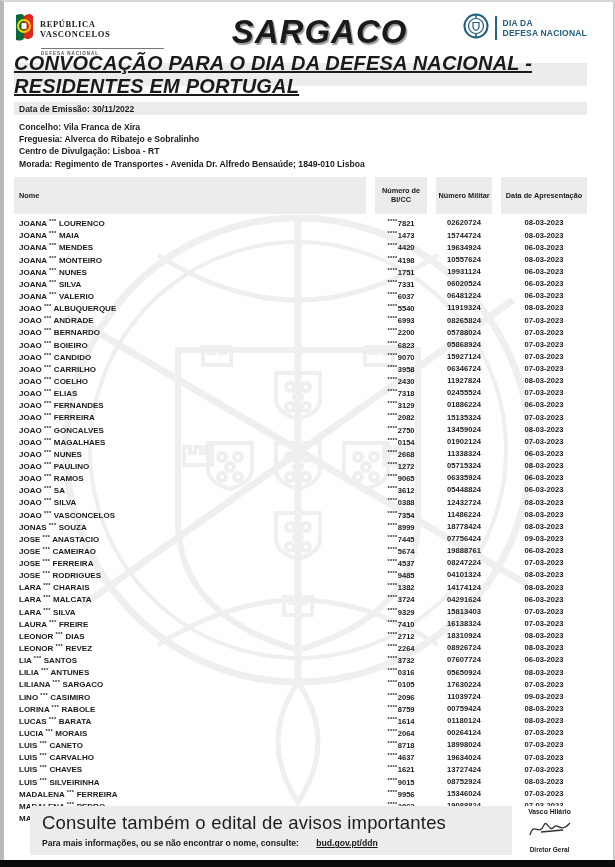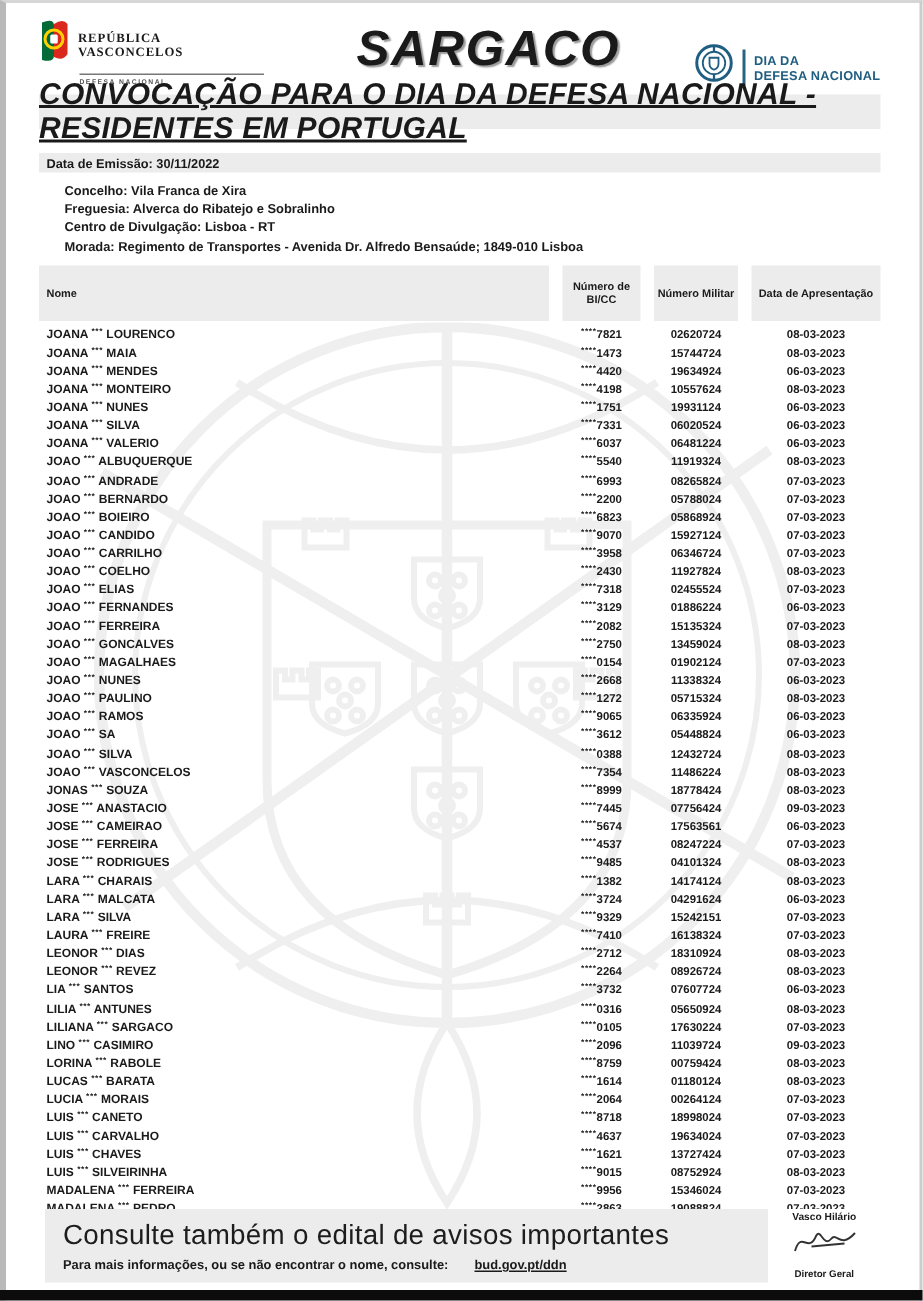--- a/index.html
+++ b/index.html
@@ -4,40 +4,40 @@
 <style>
   html,body{margin:0;padding:0;}
   body{
     width:615px;height:867px;position:relative;overflow:hidden;
     background:#ffffff;color:#1a1a1a;
     font-family:"Liberation Sans", sans-serif;
   }
   .page-frame{position:absolute;inset:0;border-left:4px solid #b9b9b9;border-top:2px solid #d6d6d6;border-right:2px solid #cdcdcd;pointer-events:none;}
   .bottom-bar{position:absolute;left:0;right:0;bottom:0;height:7px;background:#0c0c0c;}
 
-  .content{position:absolute;left:26px;right:28px;top:0;}
+  .content{position:absolute;left:14px;right:28px;top:0;}
 
   
   .hdr{display:flex;align-items:flex-start;justify-content:space-between;padding-top:13px;height:45px;}
   .gov-logo{display:flex;flex-direction:column;width:150px;}
   .gov-top{display:flex;align-items:center;gap:5px;}
   .gov-text{font-family:"Liberation Serif", serif;font-weight:bold;font-size:8.5px;line-height:9.5px;letter-spacing:.6px;}
   .gov-sub{margin-top:2px;border-top:1px solid #777;padding-top:2px;margin-left:27px;font-size:4.5px;letter-spacing:1px;color:#555;font-weight:bold;}
   .edital{font-size:33px;font-weight:800;font-style:italic;letter-spacing:1px;transform:translateX(6px);text-shadow:1.5px 1.5px 1px #9a9a9a;}
-  .ddn-logo{display:flex;align-items:center;gap:6px;margin-top:16px;}
+  .ddn-logo{display:flex;align-items:center;gap:6px;margin-top:0;}
   .ddn-sep{width:1.5px;height:24px;background:#2a6484;}
   .ddn-text{font-size:8.5px;font-weight:bold;line-height:10px;color:#1f5e80;letter-spacing:.2px;}
 
   
   .banner{margin-top:5px;background:#ececec;height:23px;display:flex;align-items:center;justify-content:center;}
   .banner span{font-size:20px;font-weight:bold;font-style:italic;text-decoration:underline;letter-spacing:.2px;}
   .emission{margin-top:16px;background:#ececec;height:13px;display:flex;align-items:center;padding-left:5px;font-size:8.5px;font-weight:bold;}
 
   
-  .info{margin-top:6px;padding-left:5px;margin-left:12px;}
+  .info{margin-top:6px;padding-left:5px;}
   .info div{font-size:8.6px;font-weight:bold;line-height:12.2px;}
 
   
   .tbl{margin-top:7px;position:relative;z-index:2;}
   .thead{display:flex;gap:9px;}
   .th{background:#ececec;font-size:7.3px;font-weight:bold;display:flex;align-items:center;justify-content:center;text-align:center;height:37px;line-height:9px;}
   .th.name{flex:1;justify-content:flex-start;padding-left:5px;text-align:left;}
   .w-bi{width:52px;}
   .w-mil{width:56px;}
   .w-dt{width:86px;}
@@ -345,21 +345,21 @@
         </div>
         <div class="trow">
           <div class="td name">JOSE <span class="mask">***</span> ANASTACIO</div>
           <div class="td num w-bi"><span class="mask">****</span>7445</div>
           <div class="td num w-mil">07756424</div>
           <div class="td num w-dt">09-03-2023</div>
         </div>
         <div class="trow">
           <div class="td name">JOSE <span class="mask">***</span> CAMEIRAO</div>
           <div class="td num w-bi"><span class="mask">****</span>5674</div>
-          <div class="td num w-mil">17563561</div>
+          <div class="td num w-mil">19888761</div>
           <div class="td num w-dt">06-03-2023</div>
         </div>
         <div class="trow">
           <div class="td name">JOSE <span class="mask">***</span> FERREIRA</div>
           <div class="td num w-bi"><span class="mask">****</span>4537</div>
           <div class="td num w-mil">08247224</div>
           <div class="td num w-dt">07-03-2023</div>
         </div>
         <div class="trow">
           <div class="td name">JOSE <span class="mask">***</span> RODRIGUES</div>
@@ -375,21 +375,21 @@
         </div>
         <div class="trow">
           <div class="td name">LARA <span class="mask">***</span> MALCATA</div>
           <div class="td num w-bi"><span class="mask">****</span>3724</div>
           <div class="td num w-mil">04291624</div>
           <div class="td num w-dt">06-03-2023</div>
         </div>
         <div class="trow">
           <div class="td name">LARA <span class="mask">***</span> SILVA</div>
           <div class="td num w-bi"><span class="mask">****</span>9329</div>
-          <div class="td num w-mil">15242151</div>
+          <div class="td num w-mil">15813403</div>
           <div class="td num w-dt">07-03-2023</div>
         </div>
         <div class="trow">
           <div class="td name">LAURA <span class="mask">***</span> FREIRE</div>
           <div class="td num w-bi"><span class="mask">****</span>7410</div>
           <div class="td num w-mil">16138324</div>
           <div class="td num w-dt">07-03-2023</div>
         </div>
         <div class="trow">
           <div class="td name">LEONOR <span class="mask">***</span> DIAS</div>

